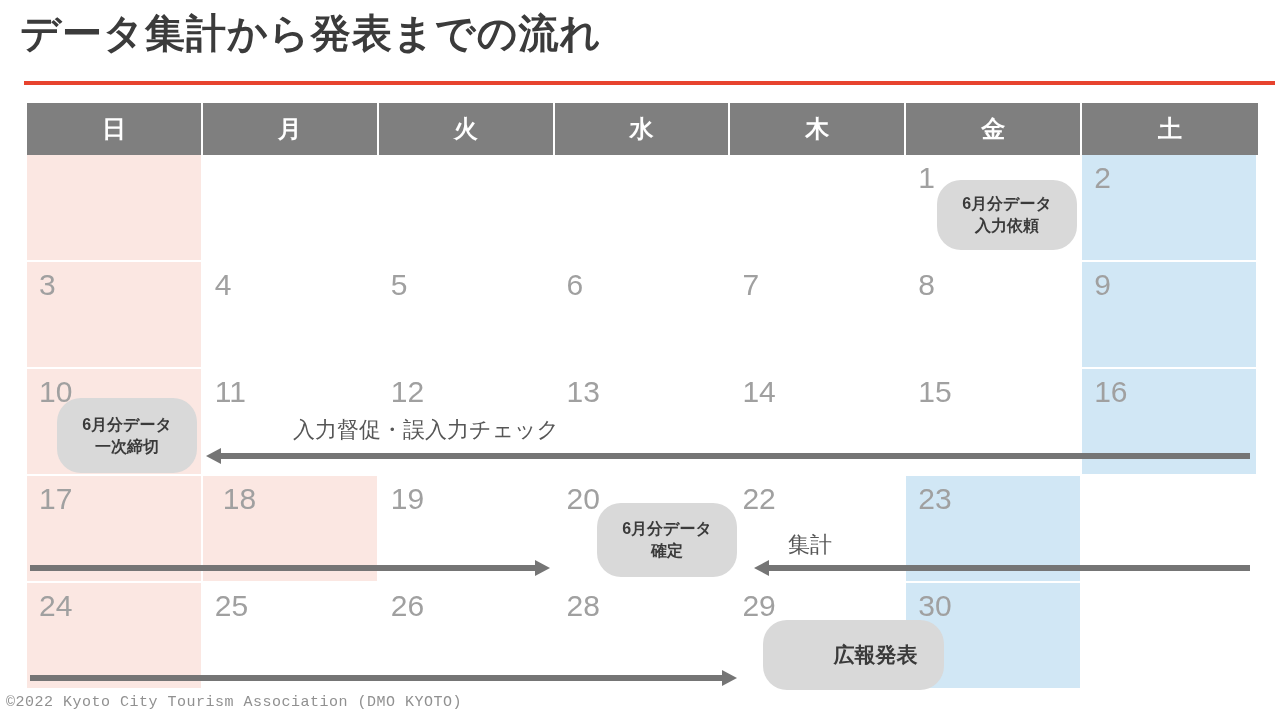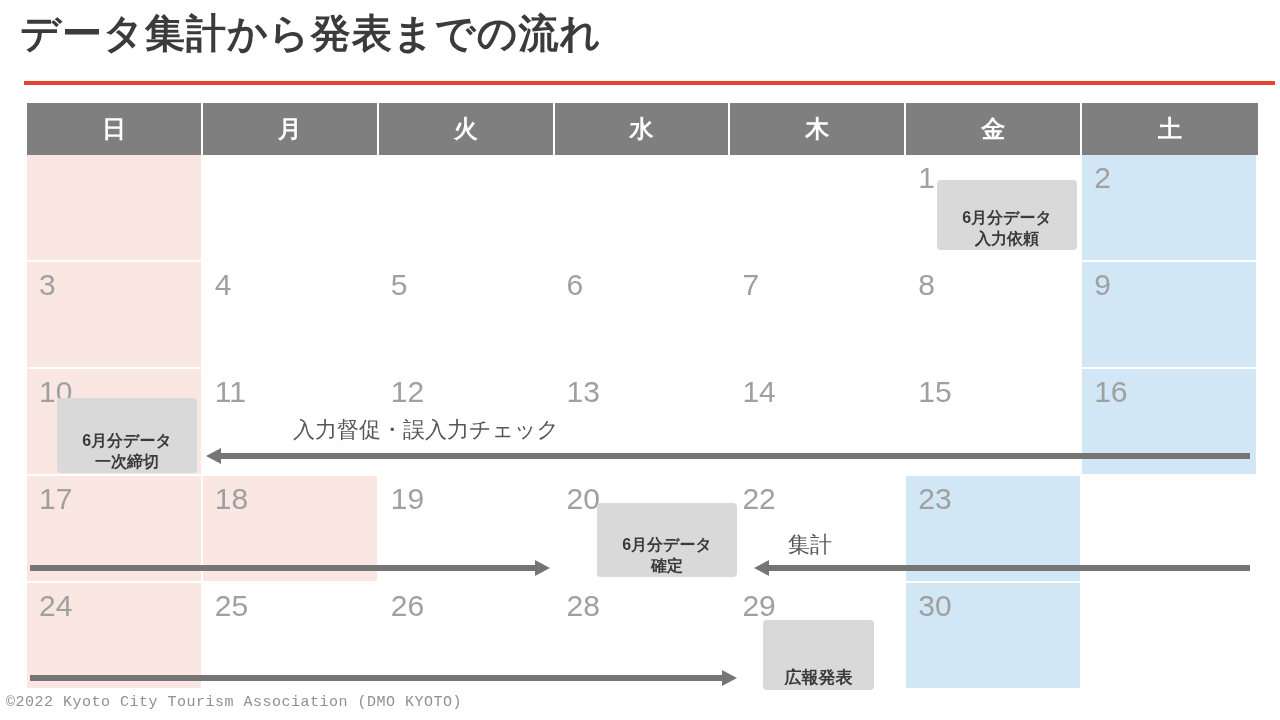--- a/index.html
+++ b/index.html
@@ -24,28 +24,28 @@
     border-right:2px solid #fff;box-sizing:border-box;
   }
   .hcell:last-child{border-right:none;}
   .cal-row{display:grid;grid-template-columns:repeat(7,1fr);height:107px;}
   .cell{
     background:#ffffff;box-sizing:border-box;
     border-right:2px solid #ffffff;border-bottom:2px solid #ffffff;
   }
   .cell.sun{background:var(--sunday-bg,#fbe7e2);}
   .cell.sat{background:var(--saturday-bg,#d1e7f5);}
-  .cell.holiday{background:var(--holiday-bg,#fbe7e2);}
+  .cell.holiday{background:var(--holiday-bg,#fbe7e2);padding-left:8px;}
   .daynum{
     display:block;padding:6px 0 0 12px;
     font-size:30px;font-weight:300;color:var(--day-number,#a0a0a0);
   }
   .note-label{
-    position:absolute;background:var(--label-bg,#d9d9d9);border-radius:4px;
-    display:flex;flex-direction:column;align-items:center;justify-content:flex-end;
+    position:absolute;background:var(--label-bg,#d9d9d9);border-radius:24px;
+    display:flex;flex-direction:column;align-items:center;justify-content:center;
     font-size:16px;font-weight:bold;color:#3a3a3a;line-height:1.35;text-align:center;
   }
   .note-label span{display:block;}
   .annot-text{
     position:absolute;font-size:22px;color:var(--annotation-text,#565656);white-space:nowrap;
   }
   .arrow-line{position:absolute;height:6px;background:var(--arrow,#757575);}
   .arrow-head{position:absolute;width:0;height:0;border-top:8px solid transparent;border-bottom:8px solid transparent;}
   .arrow-head.left{border-right:15px solid var(--arrow,#757575);}
   .arrow-head.right{border-left:15px solid var(--arrow,#757575);}
@@ -209,18 +209,18 @@
     <span>入力依頼</span>
   </div>
   <div class="note-label" style="left:57px;top:398px;width:140px;height:75px;">
     <span>6月分データ</span>
     <span>一次締切</span>
   </div>
   <div class="note-label" style="left:597px;top:503px;width:140px;height:74px;">
     <span>6月分データ</span>
     <span>確定</span>
   </div>
-  <div class="note-label" style="left:763px;top:620px;width:111px;height:70px;font-size:17px;">
+  <div class="note-label" style="left:763px;top:620px;width:137px;height:70px;font-size:21px;padding-left:44px;">
     <span>広報発表</span>
   </div>
 
   <div class="footer">©2022 Kyoto City Tourism Association (DMO KYOTO)</div>
 </div>
 
 </body></html>

